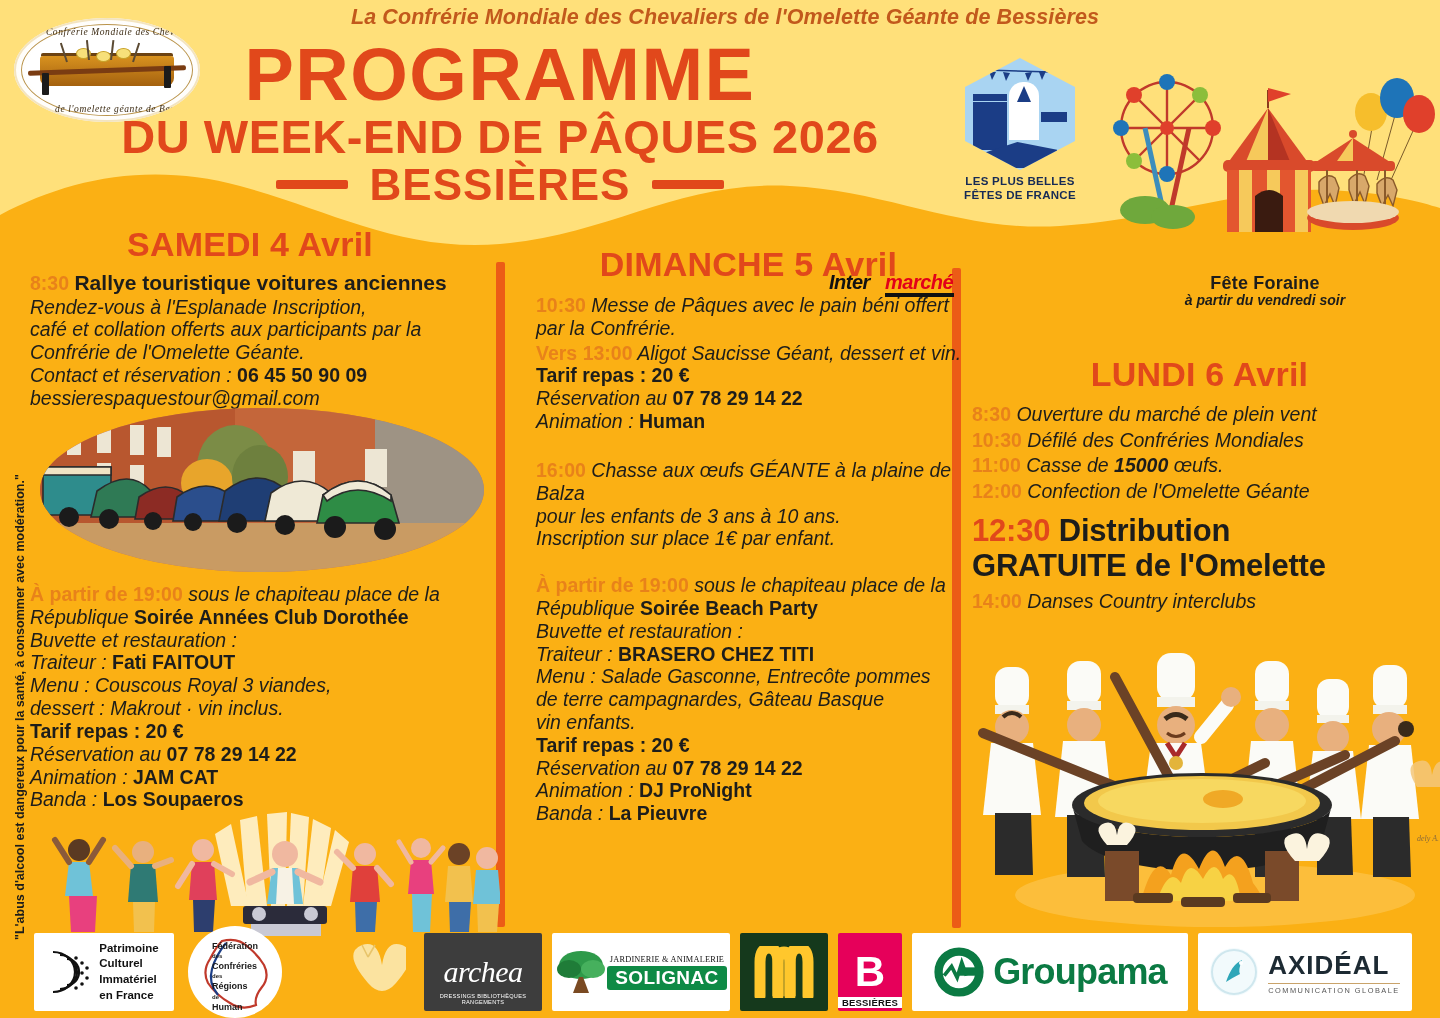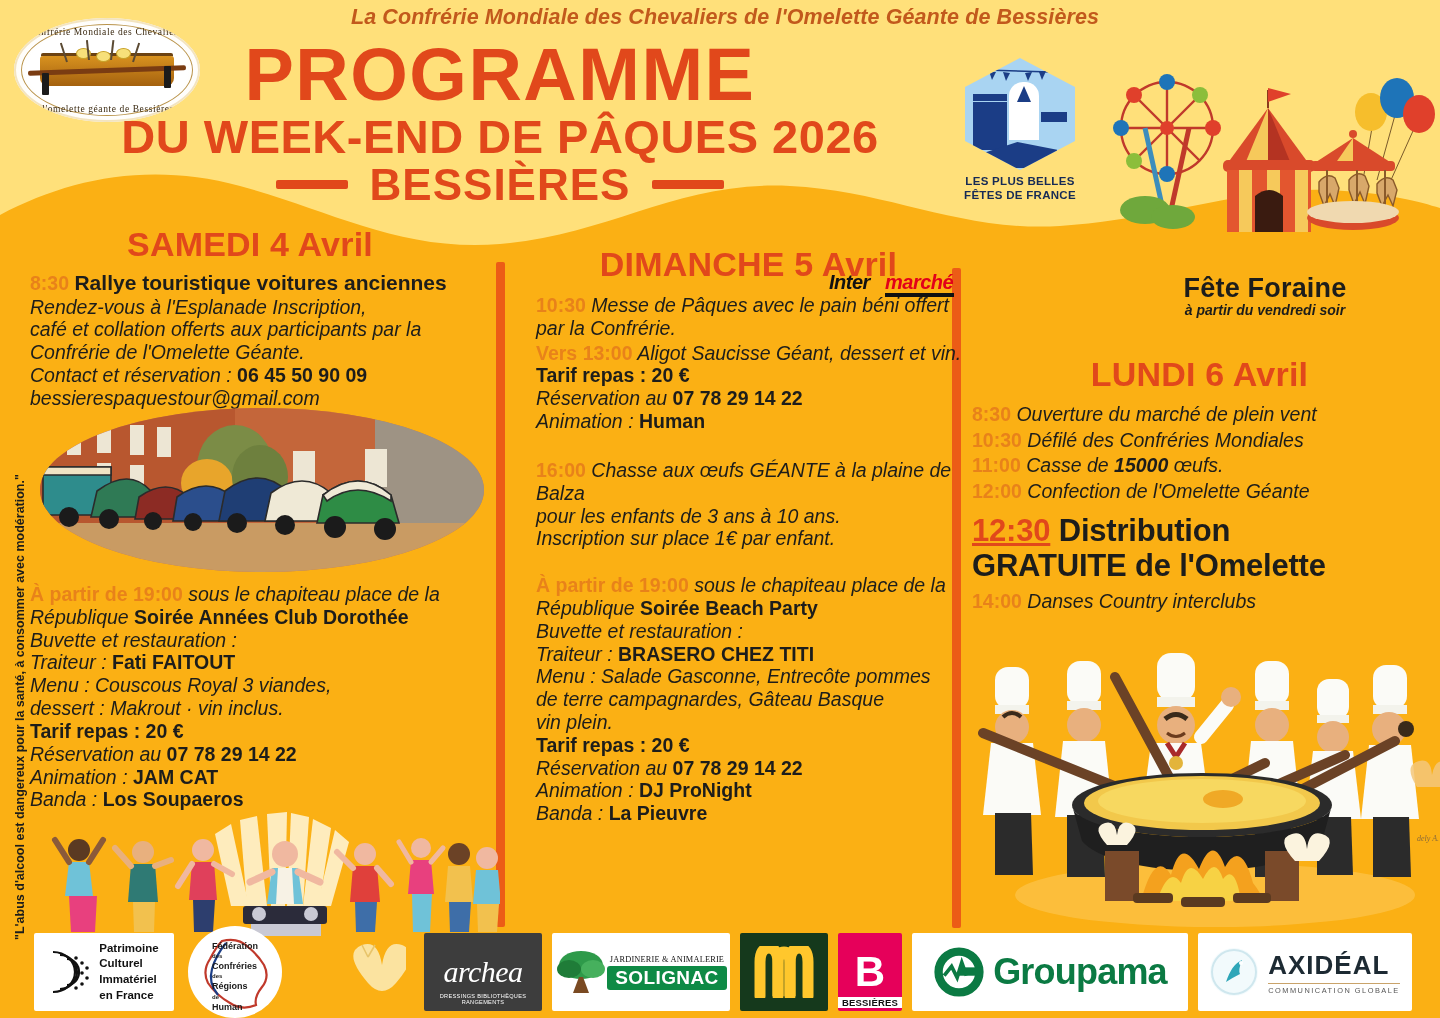--- a/index.html
+++ b/index.html
@@ -22,23 +22,23 @@
     border-radius:50%/50%;
     background:radial-gradient(ellipse at 50% 50%, #ffffff 60%, #fdf6e6 100%);
     box-shadow:0 0 0 2px #f3e4c0 inset;
     overflow:hidden;
   }
   #confrerie-logo .ring {
     position:absolute; left:7px; top:6px; right:7px; bottom:6px;
     border:1.5px solid #b9934a; border-radius:50%;
   }
   #confrerie-logo .top-arc, #confrerie-logo .bot-arc {
-    position:absolute; left:15px; right:0; text-align:left;
+    position:absolute; left:8px; right:0; text-align:right;
     font-family:"Liberation Serif", serif; color:#3b2a12;
-    letter-spacing:.6px;
+    font-style:italic; letter-spacing:.6px;
   }
   #confrerie-logo .top-arc { top:9px; font-size:9.5px; }
   #confrerie-logo .bot-arc { bottom:8px; font-size:9.5px; }
   #confrerie-logo .pan {
     position:absolute; left:26px; top:38px; width:134px; height:30px;
     background:linear-gradient(#d8921f,#a4610f); border-radius:3px 3px 8px 8px;
     box-shadow:0 -4px 0 -1px #6b4212;
   }
   #confrerie-logo .egg { position:absolute; top:30px; width:15px; height:11px;
     background:#f7e07a; border-radius:50%; border:1px solid #c8a22a; }
@@ -77,21 +77,21 @@
   #fetes-hex .tentTop{position:absolute; left:52px; top:28px; width:14px; height:16px; background:#1B3D86; clip-path:polygon(50% 0,100% 100%,0 100%);}
   #fetes-hex .rt  { position:absolute; left:76px; top:54px; width:26px; height:10px; background:#1B3D86;}
   #fetes-hex .base{ position:absolute; left:20px; bottom:2px; width:72px; height:26px; background:#1B3D86; clip-path:polygon(0 40%,45% 0,100% 30%,100% 100%,0 100%); }
   #fetes-hex .bunting{ position:absolute; left:18px; top:10px; width:70px; height:16px; }
   #fetes-text { position:absolute; left:0; top:116px; width:130px; text-align:center;
       font-size:11.5px; font-weight:700; color:#162A55; line-height:1.25; letter-spacing:.3px; }
 
   
   #fete-foraine { position:absolute; left:1105px; top:60px; width:330px; height:205px; }
   #ff-caption { position:absolute; left:1090px; top:273px; width:350px; text-align:center; }
-  #ff-title { font-size:27px; font-weight:900; color:#1d1d1b; letter-spacing:.2px; }
+  #ff-title { font-size:18px; font-weight:900; color:#1d1d1b; letter-spacing:.2px; }
   #ff-sub   { font-size:14px; font-weight:700; font-style:italic; color:#1d1d1b; margin-top:-2px;}
 
   
   .vdiv { position:absolute; width:9px; background:#EC5C16; border-radius:2px; }
   #vdiv-1 { left:496px; top:262px; height:665px; }
   #vdiv-2 { left:952px; top:268px; height:660px; }
 
   
   .col { position:absolute; }
   .day-head { font-size:34px; font-weight:900; color:#E1481B; letter-spacing:.2px; }
@@ -116,21 +116,21 @@
   #sun-b4 { margin-top:26px; }
   #intermarche { position:absolute; right:22px; top:26px; width:125px; height:26px; }
   #im-inter { position:absolute; left:0; top:0; font-size:20px; font-weight:900; font-style:italic; color:#111; letter-spacing:-.5px;}
   #im-marche { position:absolute; left:56px; top:0; font-size:20px; font-weight:900; font-style:italic; color:#E2001A; letter-spacing:-.5px;}
   #im-bar { position:absolute; left:56px; top:22px; width:69px; height:4px; background:#111; }
 
   #col-mon { left:972px; top:355px; width:468px; }
   #col-mon .day-head { text-align:center; width:455px; }
   .mon-line { font-size:19.5px; line-height:1.32; font-style:italic; color:#1d1d1b; }
   .mon-big { font-size:31px; font-weight:900; font-style:normal; color:#1d1d1b; line-height:1.12; letter-spacing:-.2px;}
-  .mon-big .time { font-size:31px; color:#E1481B;text-decoration:underline; }
+  .mon-big .time { font-size:31px; color:#E1481B; }
   #chefs-illu { position:absolute; left:965px; top:645px; width:475px; height:285px; }
 
   
   #legal-vertical {
     position:absolute; left:-240px; top:700px; width:520px;
     transform:rotate(-90deg); transform-origin:center;
     font-size:12.5px; font-weight:700; color:#1d1d1b; white-space:nowrap;
     text-align:center;
   }
 
@@ -462,21 +462,21 @@
       <span id="im-bar"></span>
     </div>
   </div>
 
   <div id="sun-b5" class="para" style="margin-top:24px">
     <span class="time">À partir de 19:00</span><span> sous le chapiteau place de la République </span><b>Soirée Beach Party</b><br>
     <span>Buvette et restauration :</span><br>
     <span>Traiteur : </span><b>BRASERO CHEZ TITI</b><br>
     <span>Menu : Salade Gasconne, Entrecôte pommes</span><br>
     <span>de terre campagnardes, Gâteau Basque</span><br>
-    <span>vin plein.</span><br>
+    <span>vin enfants.</span><br>
     <b>Tarif repas : 20 €</b><br>
     <span>Réservation au </span><b>07 78 29 14 22</b><br>
     <span>Animation : </span><b>DJ ProNight</b><br>
     <span>Banda : </span><b>La Pieuvre</b>
   </div>
 </div>
 
 <div class="col" id="col-mon">
   <div class="day-head">LUNDI 6 Avril</div>
 

